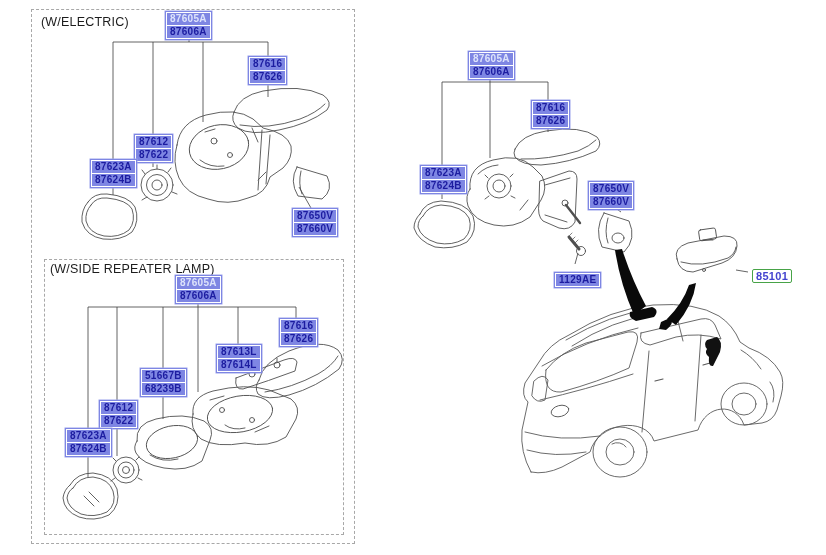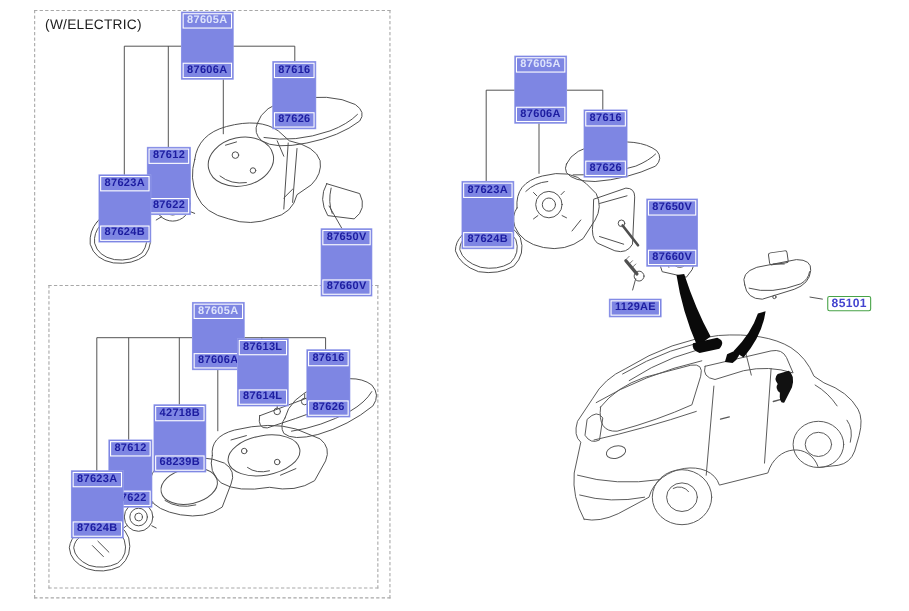--- a/index.html
+++ b/index.html
@@ -3,41 +3,42 @@
 <meta charset="utf-8">
 <style>
   html,body{margin:0;padding:0;background:#fff;}
   .stage{position:relative;width:806px;height:555px;background:#ffffff;overflow:hidden;
          font-family:"Liberation Sans","DejaVu Sans",sans-serif;}
   .dash-box{position:absolute;border:1px dashed #a8a8a8;}
   .sec-title{position:absolute;font-size:12.5px;color:#1c1c1c;letter-spacing:.2px;white-space:nowrap;}
   svg.art{position:absolute;left:0;top:0;}
   
   .plabel{position:absolute;display:flex;flex-direction:column;background:#7e86e3;padding:1px;
-          box-shadow:0 0 0 .5px #9aa2ec;z-index:5;gap:32px;}
+          box-shadow:0 0 0 .5px #9aa2ec;z-index:5;}
   .pl{display:block;background:#7e86e3;border:1px solid #ffffff;color:#1c1ca0;
       font-size:10px;font-weight:bold;line-height:10px;padding:1px 3px;text-align:center;
       letter-spacing:.3px;white-space:nowrap;}
   .pl + .pl{margin-top:-1px;}
   .pl.hl{color:#dde3fb;}
   
   .plabel.selected{background:transparent;padding:4px;box-shadow:none;}
   .pl-sel{display:block;background:#ffffff;border:1px solid #47a347;border-radius:2px;color:#4343cf;
           font-size:11px;font-weight:bold;line-height:12px;padding:0 3px;text-align:center;
           letter-spacing:.3px;white-space:nowrap;}
 </style>
 </head>
 <body>
 
 <div class="stage">
 
   <div class="dash-box" style="left:31px;top:9px;width:322px;height:533px"></div>
   <div class="dash-box" style="left:44px;top:259px;width:298px;height:274px"></div>
 
   <div class="sec-title" style="left:41px;top:15px">(W/ELECTRIC)</div>
+  <div class="sec-title" style="left:50px;top:262px">(W/SIDE REPEATER LAMP)</div>
 
   <svg class="art" width="826" height="555" viewBox="0 0 826 555">
 
     <g stroke="#3c3c3c" stroke-width="0.8" fill="none">
       <path d="M189,36 V42 M113,42 H268 M113,42 V195 M153,42 V167 M203,42 V122 M268,42 V56 M268,82 V97"></path>
       <path d="M311,208 L299,187"></path>
       <path d="M198,299 V307 M88,307 H296 M88,307 V477 M117,307 V456 M163,307 V419 M198,307 V392 M238,307 V368 M296,307 V346"></path>
       <path d="M490,73 V82 M442,82 H548 M442,82 V199 M490,82 V158 M548,82 V100 M548,122 V132"></path>
       <path d="M608,203 L621,212"></path>
       <path d="M575,264 L578,253"></path>
@@ -199,30 +200,30 @@
   </div>
   <div class="plabel" style="left:292px;top:208px">
     <span class="pl">87650V</span>
     <span class="pl">87660V</span>
   </div>
 
   <div class="plabel" style="left:175px;top:275px">
     <span class="pl hl">87605A</span>
     <span class="pl">87606A</span>
   </div>
-  <div class="plabel" style="left:216px;top:308px">
+  <div class="plabel" style="left:216px;top:344px">
     <span class="pl">87613L</span>
     <span class="pl">87614L</span>
   </div>
   <div class="plabel" style="left:279px;top:318px">
     <span class="pl">87616</span>
     <span class="pl">87626</span>
   </div>
   <div class="plabel" style="left:140px;top:368px">
-    <span class="pl">42718B</span>
+    <span class="pl">51667B</span>
     <span class="pl">68239B</span>
   </div>
   <div class="plabel" style="left:99px;top:400px">
     <span class="pl">87612</span>
     <span class="pl">87622</span>
   </div>
   <div class="plabel" style="left:65px;top:428px">
     <span class="pl">87623A</span>
     <span class="pl">87624B</span>
   </div>

